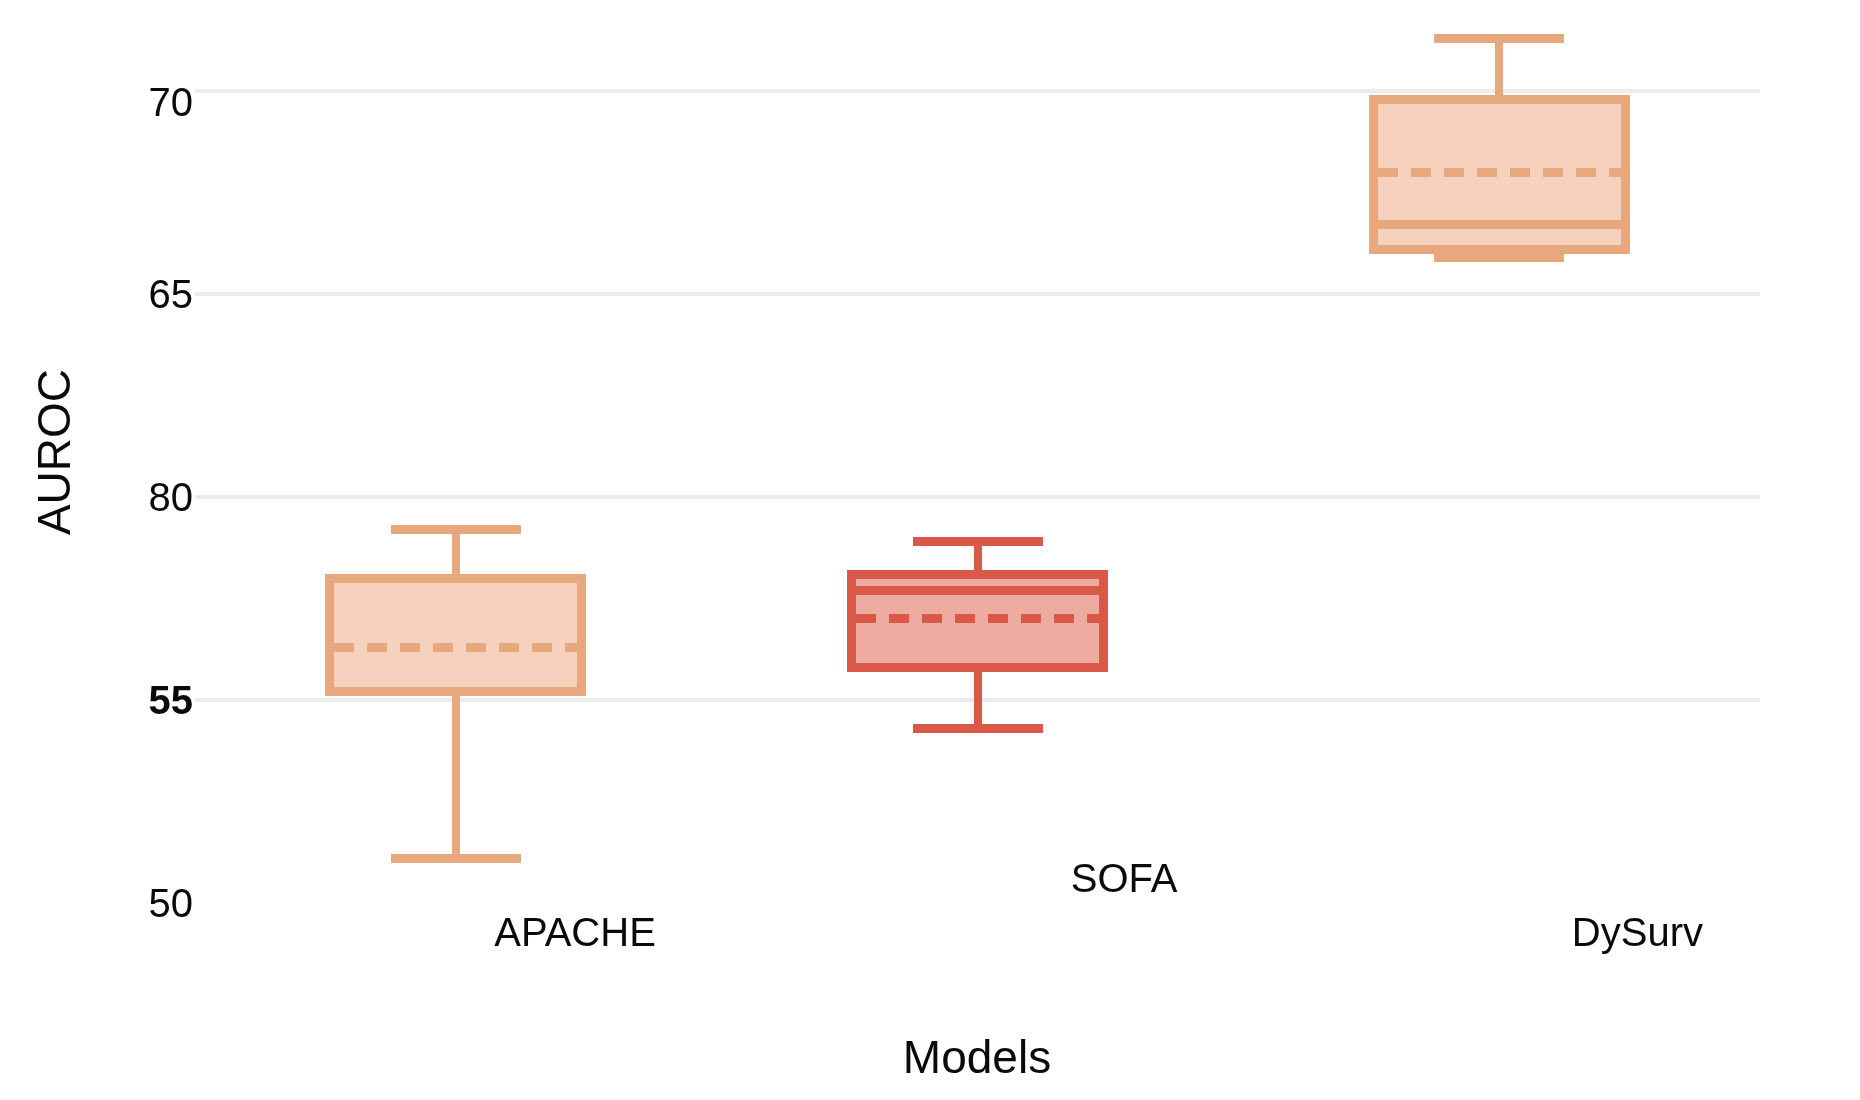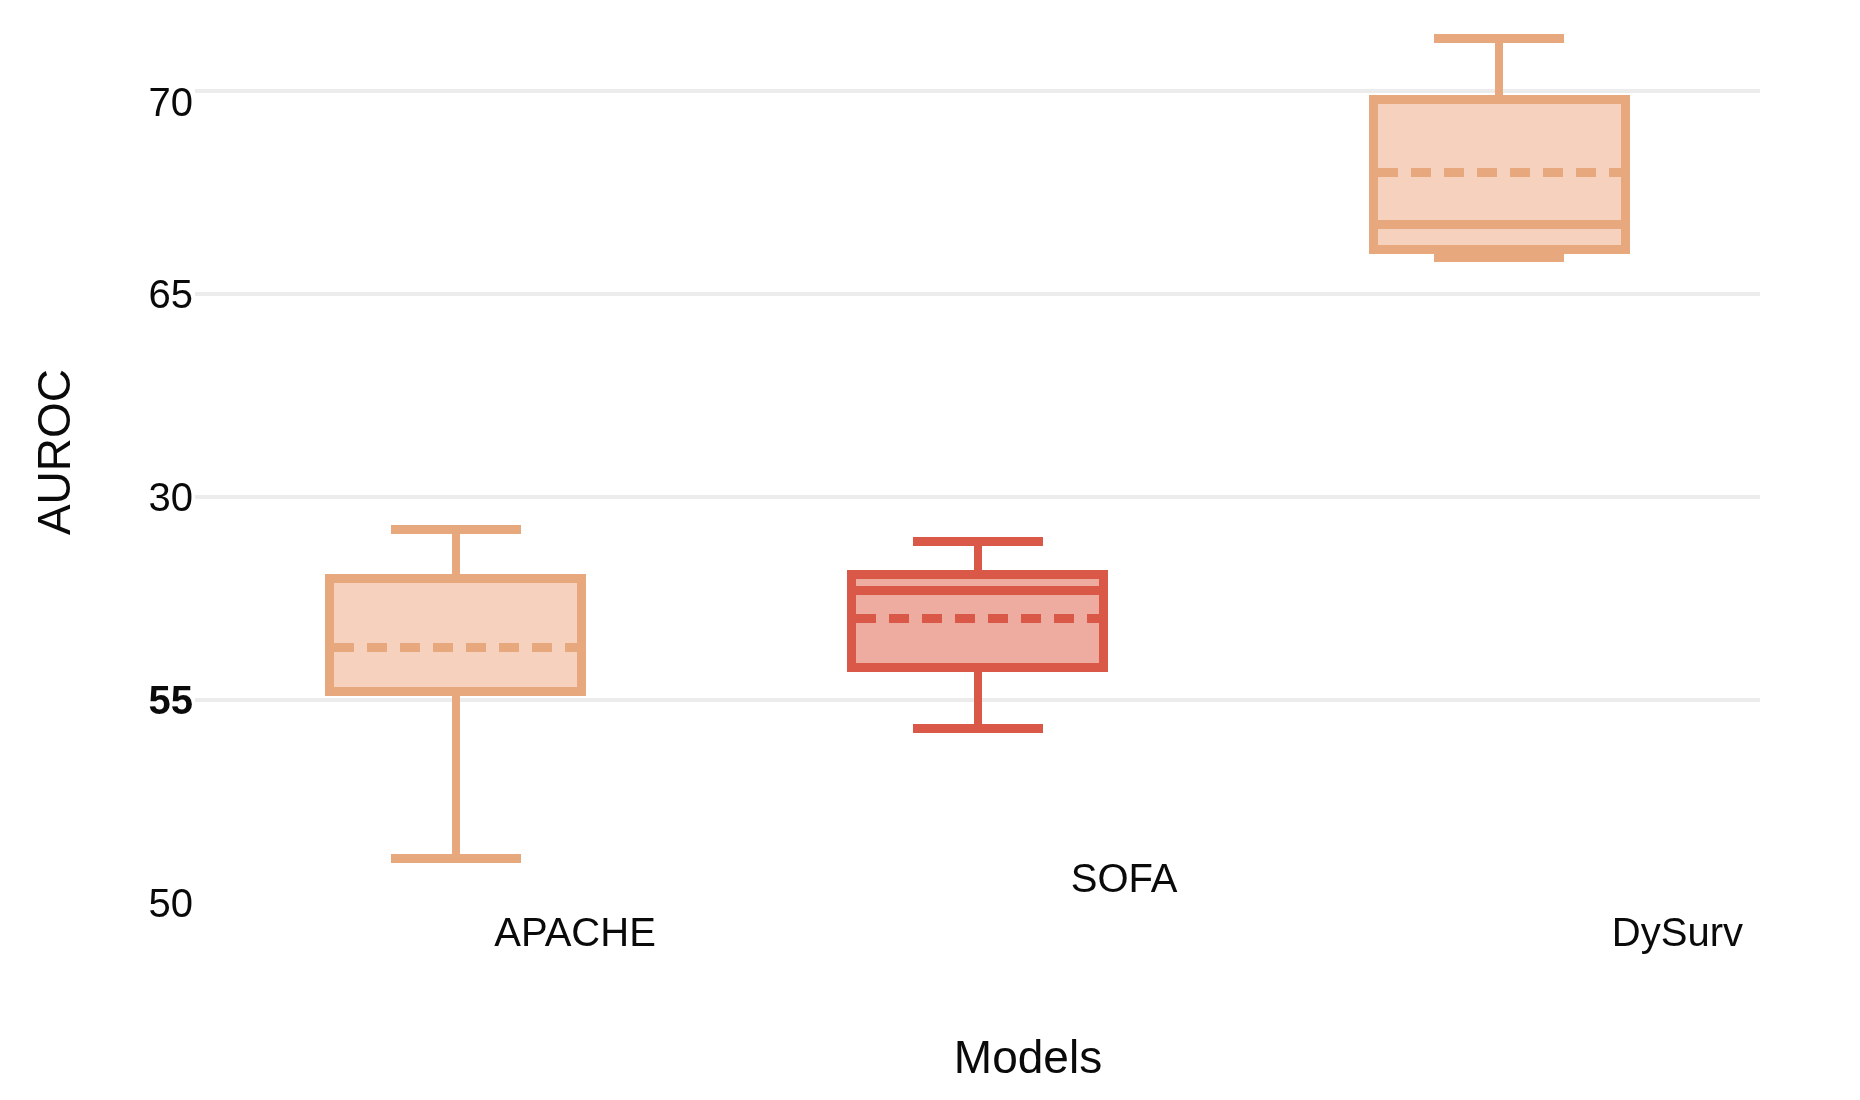--- a/index.html
+++ b/index.html
@@ -6,21 +6,21 @@
   .fig{
     position:relative;width:1860px;height:1100px;background:#ffffff;
     font-family:"Liberation Sans", sans-serif;color:#0a0a0a;overflow:hidden;
   }
   .ylab{
     position:absolute;left:54px;top:452px;
     transform:translate(-50%,-50%) rotate(-90deg);
     font-size:46px;white-space:nowrap;
   }
   .xlab{
-    position:absolute;left:1028px;top:1057px;
+    position:absolute;left:977px;top:1057px;
     transform:translate(-50%,-50%);
     font-size:46px;white-space:nowrap;
   }
   .gridline{position:absolute;height:4px;background:#ececec;}
   .ytick{
     position:absolute;width:120px;text-align:right;
     font-size:40px;height:48px;line-height:48px;
   }
   .cat{
     position:absolute;text-align:right;
@@ -38,21 +38,21 @@
 <div class="fig">
   <div class="ylab">AUROC</div>
   <div class="xlab">Models</div>
   <div id="plot">
       <div class="gridline" style="left: 195px; width: 1565px; top: 698px;"></div>
       <div class="gridline" style="left: 195px; width: 1565px; top: 495px;"></div>
       <div class="gridline" style="left: 195px; width: 1565px; top: 292px;"></div>
       <div class="gridline" style="left: 195px; width: 1565px; top: 89px;"></div>
       <div class="ytick" style="left: 73px; top: 879px;">50</div>
       <div class="ytick" style="left: 73px; top: 676px; font-weight: bold;">55</div>
-      <div class="ytick" style="left: 73px; top: 473px;">30</div>
+      <div class="ytick" style="left: 73px; top: 473px;">80</div>
       <div class="ytick" style="left: 73px; top: 270px;">65</div>
       <div class="ytick" style="left: 73px; top: 78px;">70</div>
       <div class="whisker-v" style="left: 451.833px; top: 529.48px; width: 8px; height: 48.72px; background: rgb(232, 168, 125);"></div>
       <div class="whisker-v" style="left: 451.833px; top: 691.88px; width: 8px; height: 166.46px; background: rgb(232, 168, 125);"></div>
       <div class="whisker-cap" style="left: 390.833px; top: 524.98px; width: 130px; height: 9px; background: rgb(232, 168, 125);"></div>
       <div class="whisker-cap" style="left: 390.833px; top: 853.84px; width: 130px; height: 9px; background: rgb(232, 168, 125);"></div>
       <div class="boxrect" style="left: 325.333px; top: 573.7px; width: 261px; height: 122.68px; border: 9px solid rgb(232, 168, 125); background: rgb(246, 210, 190);"></div>
       <div class="medianline" style="left: 334.333px; top: 573.7px; width: 243px; height: 9px; background: rgb(232, 168, 125);"></div>
       <div class="meanline" style="left: 334.333px; top: 642.72px; width: 243px; height: 9px; background: repeating-linear-gradient(90deg, rgb(232, 168, 125) 0px, rgb(232, 168, 125) 20px, rgba(0, 0, 0, 0) 20px, rgba(0, 0, 0, 0) 33px);"></div>
       <div class="cat" style="left: 255.833px; width: 400px; top: 908px;">APACHE</div>
@@ -64,15 +64,15 @@
       <div class="medianline" style="left: 856px; top: 585.88px; width: 243px; height: 9px; background: rgb(217, 88, 72);"></div>
       <div class="meanline" style="left: 856px; top: 614.3px; width: 243px; height: 9px; background: repeating-linear-gradient(90deg, rgb(217, 88, 72) 0px, rgb(217, 88, 72) 20px, rgba(0, 0, 0, 0) 20px, rgba(0, 0, 0, 0) 33px);"></div>
       <div class="cat" style="left: 777.5px; width: 400px; top: 854px;">SOFA</div>
       <div class="whisker-v" style="left: 1495.17px; top: 38.22px; width: 8px; height: 60.9px; background: rgb(232, 168, 125);"></div>
       <div class="whisker-v" style="left: 1495.17px; top: 249.34px; width: 8px; height: 8.12px; background: rgb(232, 168, 125);"></div>
       <div class="whisker-cap" style="left: 1434.17px; top: 33.72px; width: 130px; height: 9px; background: rgb(232, 168, 125);"></div>
       <div class="whisker-cap" style="left: 1434.17px; top: 252.96px; width: 130px; height: 9px; background: rgb(232, 168, 125);"></div>
       <div class="boxrect" style="left: 1368.67px; top: 94.62px; width: 261px; height: 159.22px; border: 9px solid rgb(232, 168, 125); background: rgb(246, 210, 190);"></div>
       <div class="medianline" style="left: 1377.67px; top: 220.48px; width: 243px; height: 9px; background: rgb(232, 168, 125);"></div>
       <div class="meanline" style="left: 1377.67px; top: 167.7px; width: 243px; height: 9px; background: repeating-linear-gradient(90deg, rgb(232, 168, 125) 0px, rgb(232, 168, 125) 20px, rgba(0, 0, 0, 0) 20px, rgba(0, 0, 0, 0) 33px);"></div>
-      <div class="cat" style="left: 1343px; width: 400px; top: 908px;">DySurv</div>
+      <div class="cat" style="left: 1303px; width: 400px; top: 908px;">DySurv</div>
     </div>
 </div>
 
 </body></html>

